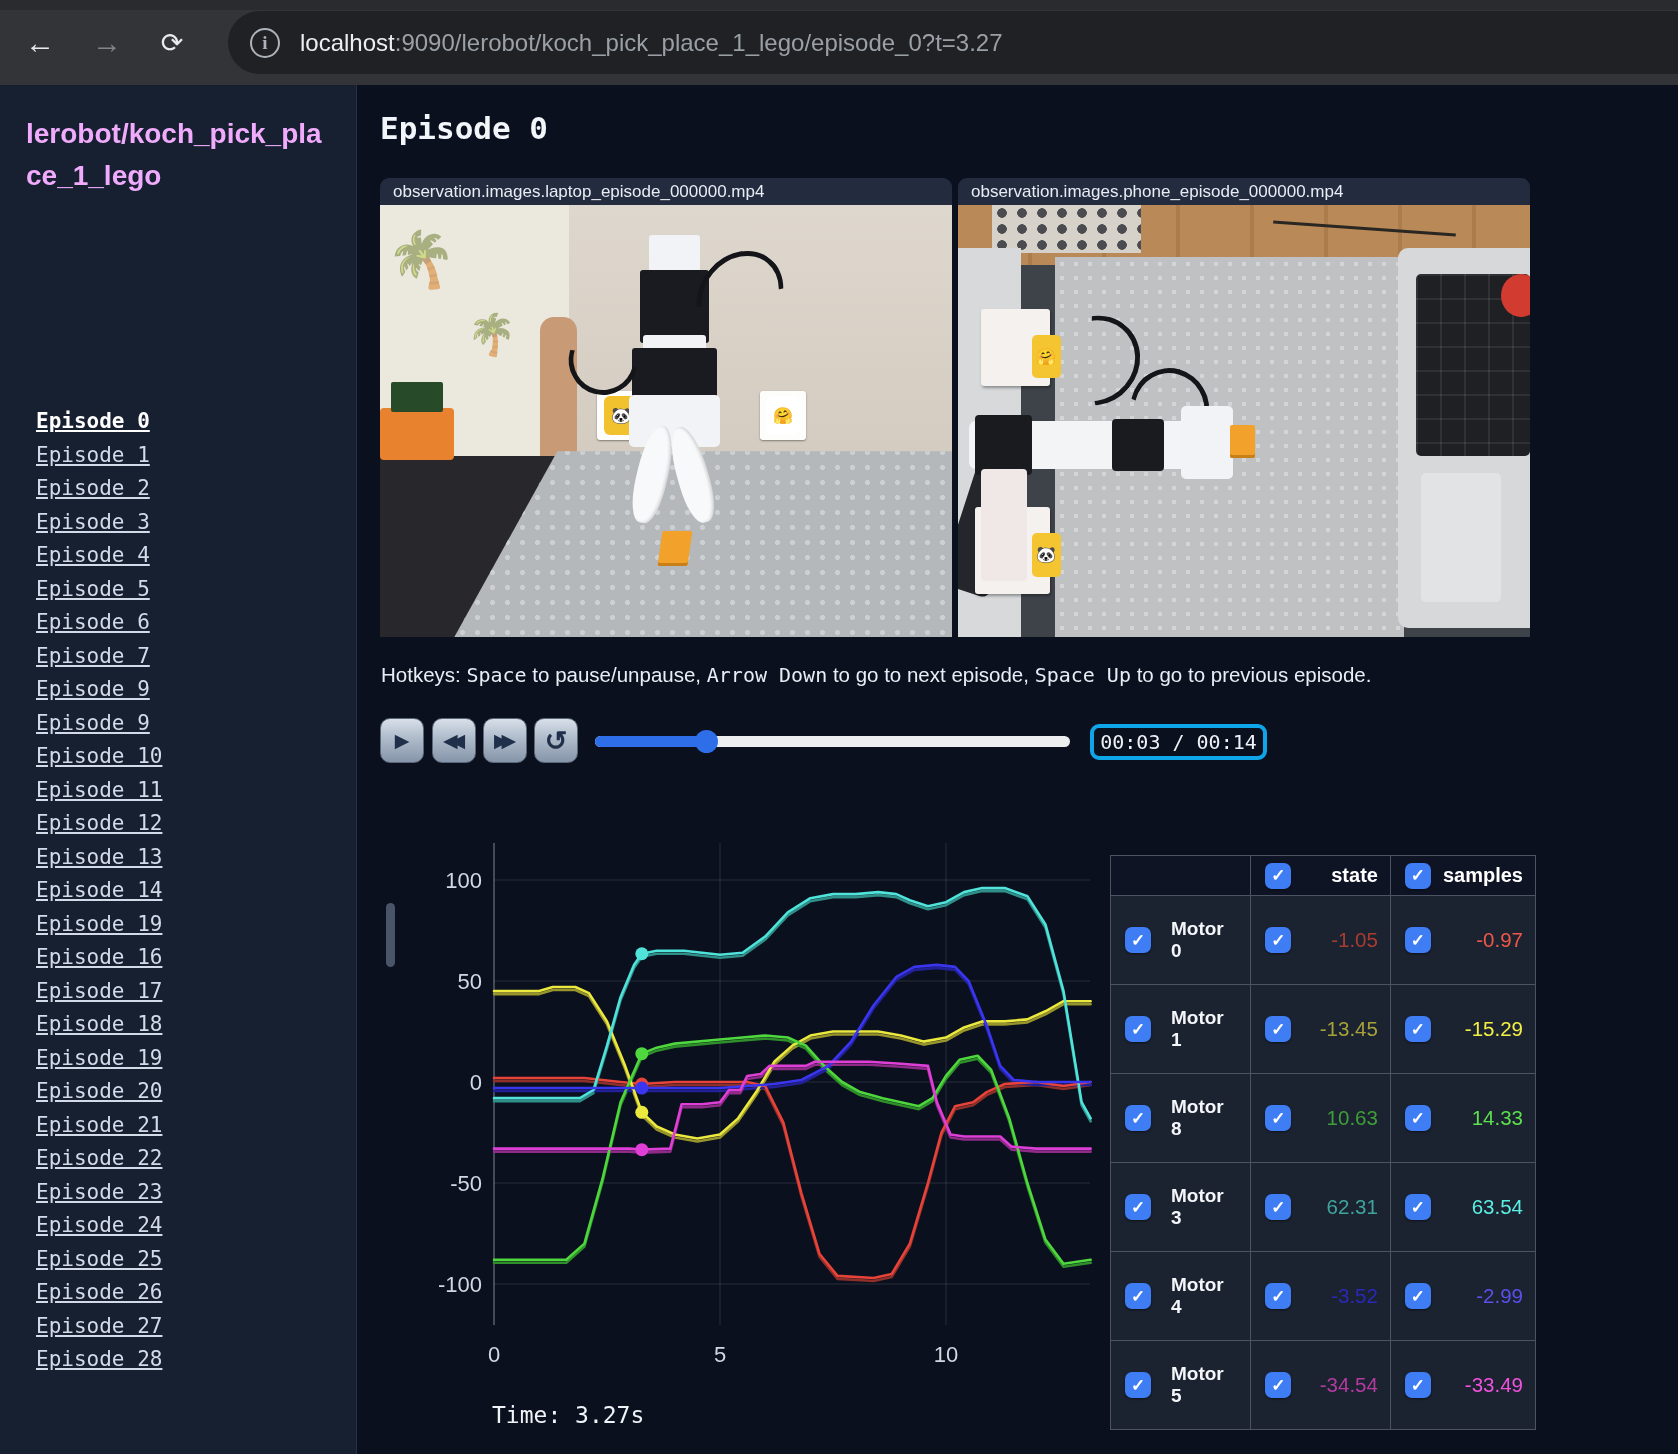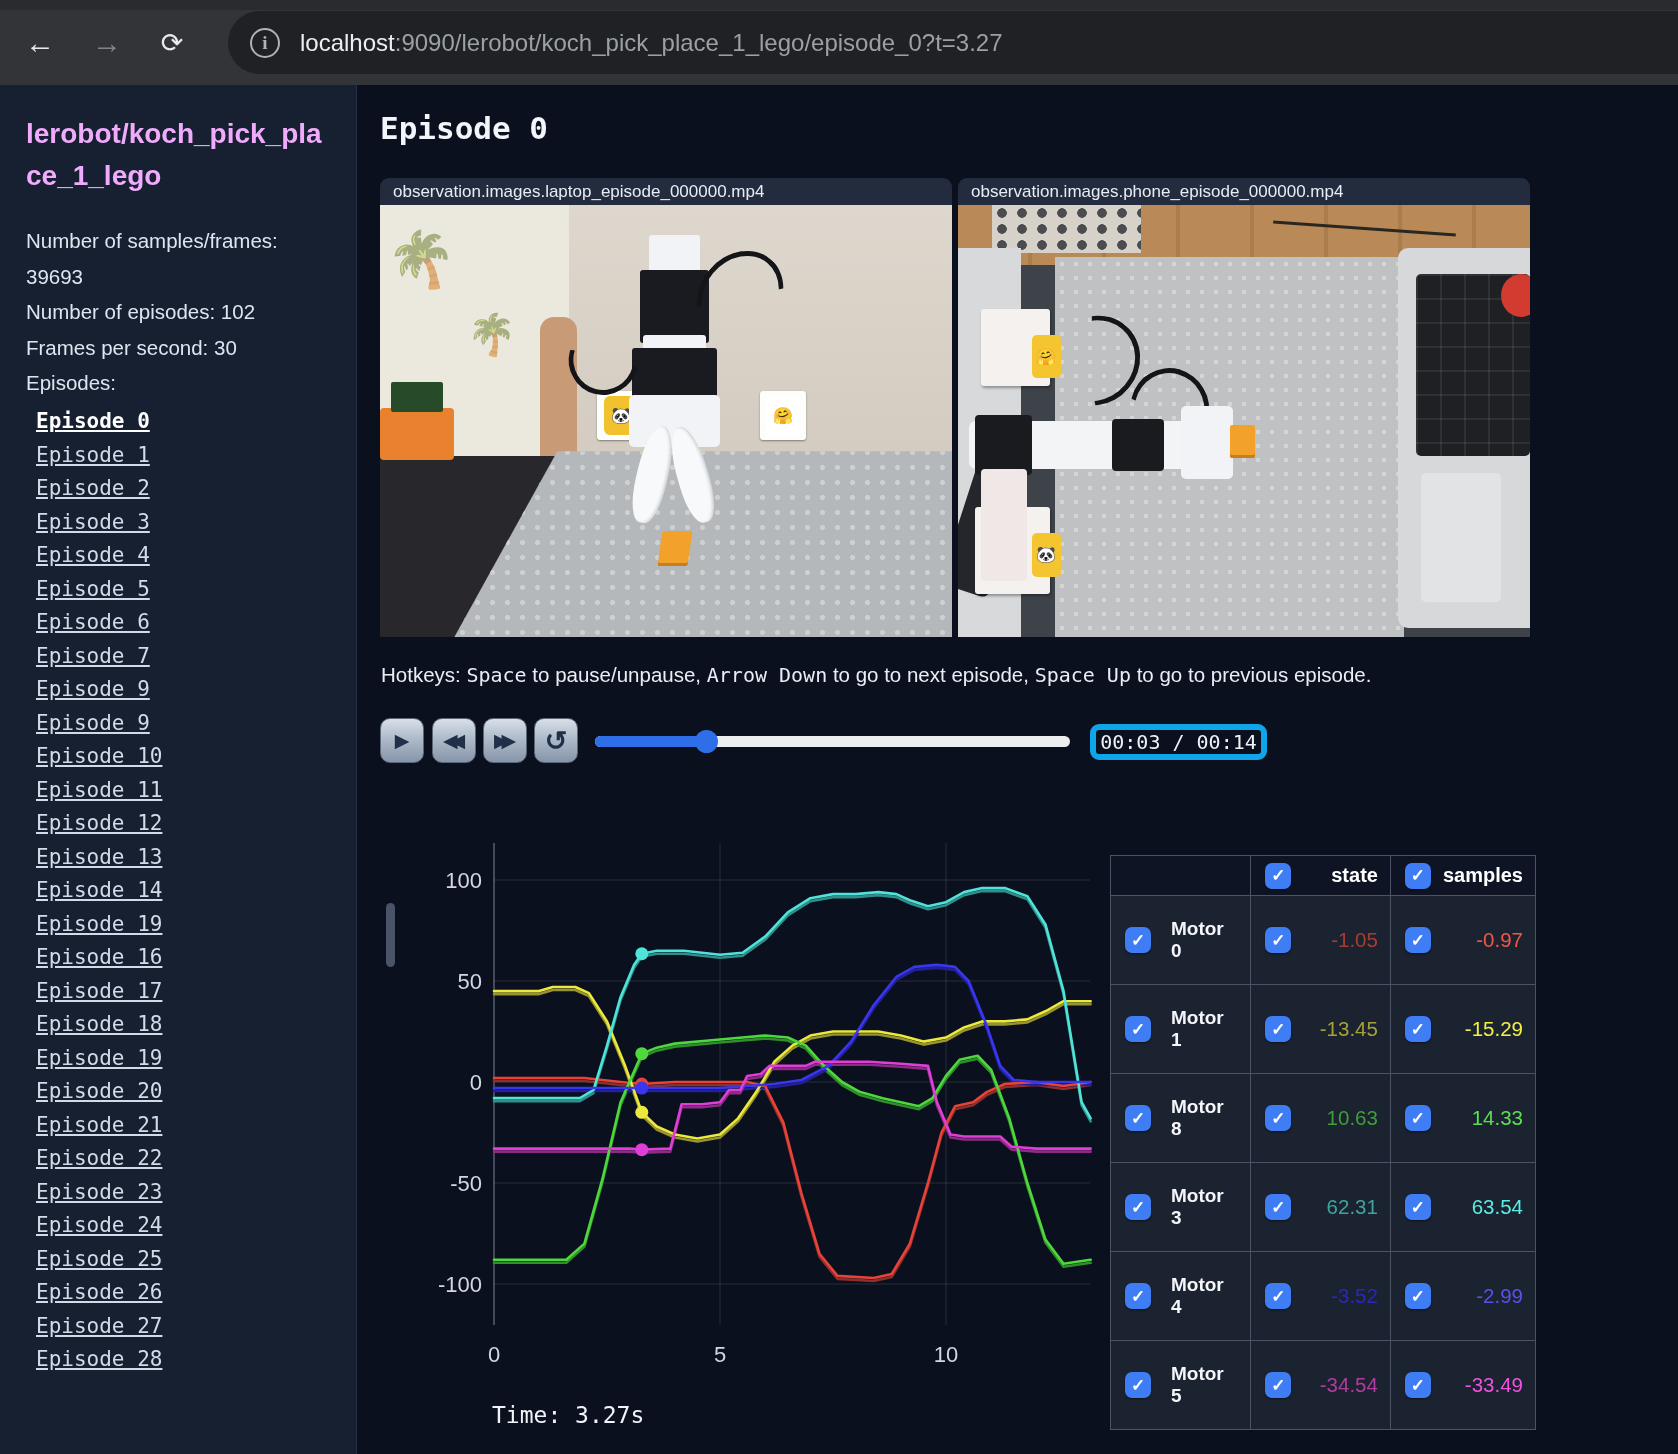--- a/index.html
+++ b/index.html
@@ -99,21 +99,21 @@
          border:1px solid #5c6879; color:#20304a; display:flex; align-items:center;
          justify-content:center; font-size:19px; cursor:pointer; }
   .ctl.small { letter-spacing:-7px; padding-right:7px; }
   #loopbtn { font-size:27px; font-weight:bold; }
   #slider-track { position:absolute; left:595px; top:736px; width:475px; height:11px;
                   background:#eceef0; border-radius:6px; }
   #slider-fill { position:absolute; left:0; top:0; height:11px; background:#2e6ee8; border-radius:6px 0 0 6px; }
   #slider-thumb { position:absolute; top:-6px; width:23px; height:23px; border-radius:50%;
                   background:#2e6ee8; }
   #timebox { position:absolute; left:1090px; top:724px; width:177px; height:36px;
-             border:6px solid #0ea5e9; border-radius:9px; color:#eef1f7;
+             border:4px solid #0ea5e9; border-radius:9px; color:#eef1f7;
              font-family:"DejaVu Sans Mono", monospace; font-size:20px;
              display:flex; align-items:center; justify-content:center; white-space:pre; }
 
   
   #scrollthumb { position:absolute; left:386px; top:903px; width:9px; height:64px;
                  background:#4a5468; border-radius:5px; }
 
   
   #chartwrap { position:absolute; left:415px; top:835px; width:690px; height:585px; }
   #time-label { position:absolute; left:492px; top:1402px; font-family:"DejaVu Sans Mono", monospace;
@@ -146,26 +146,20 @@
     <div class="navbtn" id="fwd" style="left:85px">→</div>
     <div class="navbtn" style="left:150px; font-size:27px">⟳</div>
     <div id="urlbar">
       <div id="infoicon">i</div>
       <div id="urltext"><b>localhost</b><span>:9090/lerobot/koch_pick_place_1_lego/episode_0?t=3.27</span></div>
     </div>
   </div>
 
   <div id="sidebar">
     <div id="ds-title">lerobot/koch_pick_place_1_lego</div>
-    <div id="ds-info">
-      <div>Number of samples/frames: 39693</div>
-      <div>Number of episodes: 102</div>
-      <div>Frames per second: 30</div>
-      <div>Episodes:</div>
-    </div>
     <div id="ep-list">
         <a href="#" class="active">Episode 0</a>
         <a href="#">Episode 1</a>
         <a href="#">Episode 2</a>
         <a href="#">Episode 3</a>
         <a href="#">Episode 4</a>
         <a href="#">Episode 5</a>
         <a href="#">Episode 6</a>
         <a href="#">Episode 7</a>
         <a href="#">Episode 9</a>

